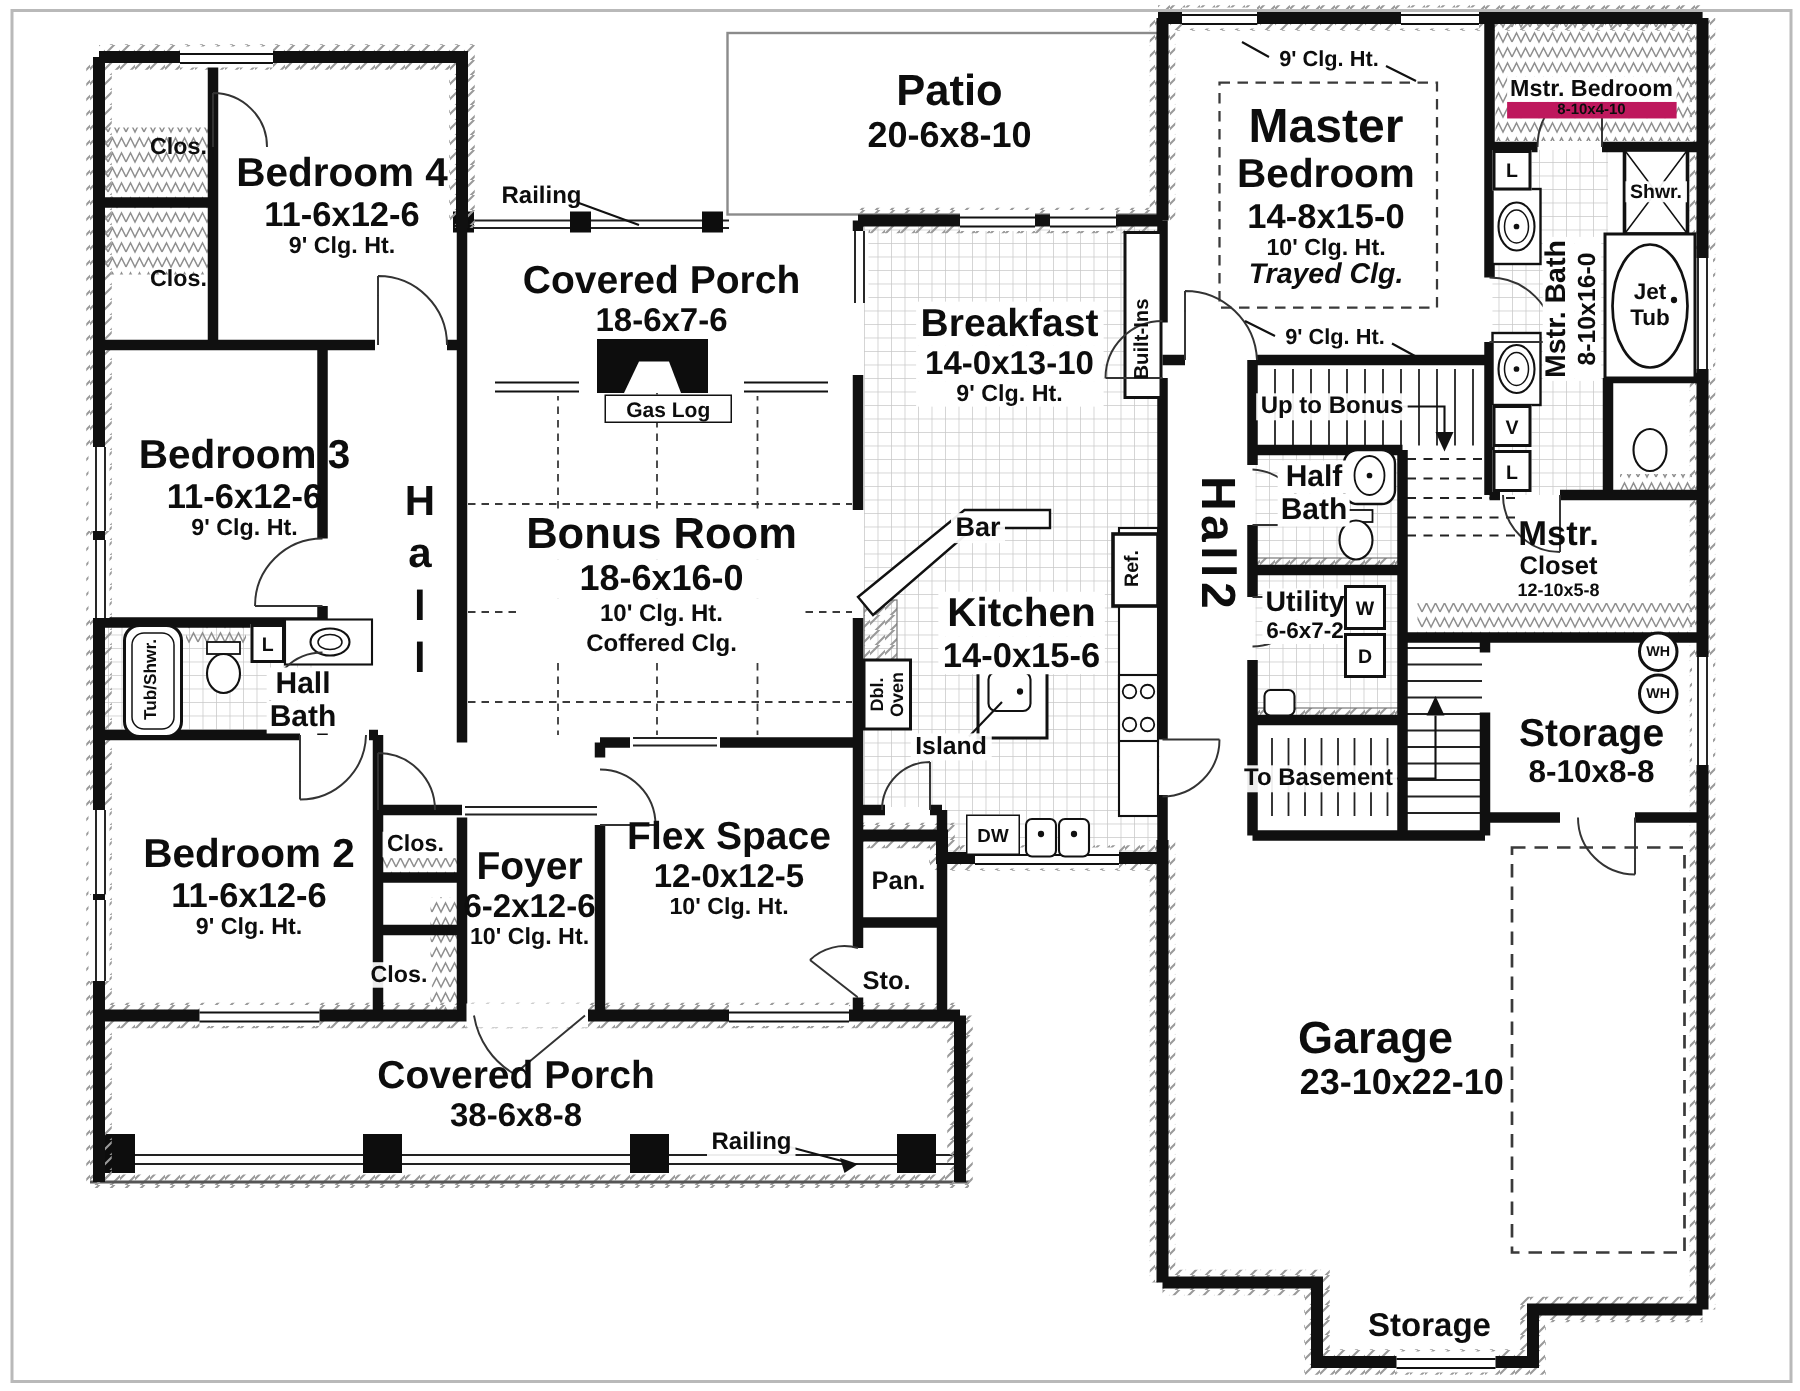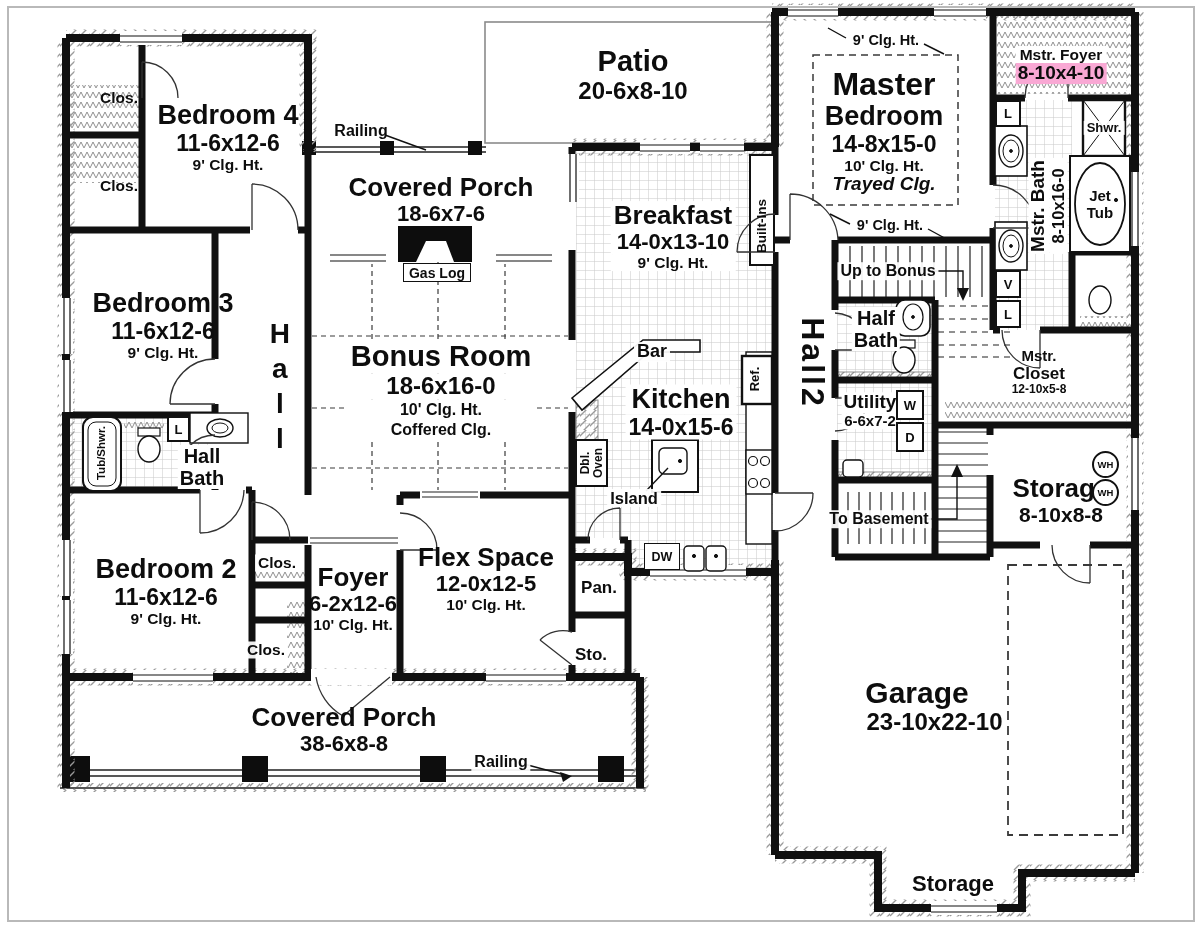--- a/index.html
+++ b/index.html
@@ -8,21 +8,21 @@
   .frame{position:absolute;left:7px;top:6px;width:1184px;height:912px;border:2px solid #b9b9b9;pointer-events:none;}
   .lbl{position:absolute;transform:translate(-50%,-50%);font-weight:700;color:#0d0d0d;
        text-align:center;white-space:nowrap;line-height:1.1;}
   .halo{background:rgba(255,255,255,.92);padding:0 3px;}
   .rotccw{transform:translate(-50%,-50%) rotate(-90deg);}
   .rotcw{transform:translate(-50%,-50%) rotate(90deg);}
   .vup{writing-mode:vertical-rl;text-orientation:upright;letter-spacing:4px;}
   .rm span{display:block;}
   .box{position:absolute;border:2px solid #111;background:#fff;display:flex;align-items:center;
        justify-content:center;font-weight:700;color:#0d0d0d;box-sizing:border-box;}
-  .round{border-radius:50%;margin-top:30px;}
+  .round{border-radius:50%;}
 </style>
 </head>
 <body>
 
 <div id="plan">
 
 <svg width="1200" height="927" viewBox="0 0 1200 927">
   <defs>
     <pattern id="tile" width="9" height="9" patternUnits="userSpaceOnUse">
       <path d="M9,0 H0 V9" fill="none" stroke="#c8c8c8" stroke-width="1"></path>
@@ -294,21 +294,21 @@
 </div>
 <div class="lbl halo" style="left:886px;top:41px;font-size:14.5px;">9' Clg. Ht.</div>
 <div class="lbl halo" style="left:890px;top:226px;font-size:14.5px;">9' Clg. Ht.</div>
 
 <div class="lbl rm" style="left:441px;top:390px;">
   <span style="font-size:29px;background:#fff;padding:0 4px;">Bonus Room</span>
   <span style="font-size:24px;background:#fff;padding:0 4px;">18-6x16-0</span>
   <span style="font-size:16px;background:#fff;padding:2px 4px;">10' Clg. Ht.</span>
   <span style="font-size:16px;background:#fff;padding:0 4px;">Coffered Clg.</span>
 </div>
-<div class="lbl rm" style="left:681px;top:412px;">
+<div class="lbl rm" style="left:681px;top:422px;">
   <span style="font-size:27px;background:#fff;padding:0 3px;">Kitchen</span>
   <span style="font-size:23px;background:#fff;padding:0 3px;">14-0x15-6</span>
 </div>
 <div class="lbl rm" style="left:673px;top:236px;">
   <span style="font-size:26px;background:#fff;padding:0 3px;">Breakfast</span>
   <span style="font-size:22px;background:#fff;padding:0 3px;">14-0x13-10</span>
   <span style="font-size:15.5px;background:#fff;padding:0 3px;">9' Clg. Ht.</span>
 </div>
 <div class="lbl rm" style="left:486px;top:578px;">
   <span style="font-size:26px;">Flex Space</span>
@@ -330,25 +330,25 @@
 </div>
 <div class="lbl rm" style="left:633px;top:75px;">
   <span style="font-size:29px;">Patio</span>
   <span style="font-size:24px;">20-6x8-10</span>
 </div>
 <div class="lbl rm" style="left:917px;top:706px;">
   <span style="font-size:30px;">Garage</span>
   <span style="font-size:24px;margin-left:35px;">23-10x22-10</span>
 </div>
 <div class="lbl rm" style="left:1061px;top:65px;">
-  <span style="font-size:15.5px;background:#fff;padding:0 2px;">Mstr. Foyer</span>
-  <span style="font-size:19px;background:#f9a8d4;padding:0 2px;">8-10x4-10</span>
+  <span style="font-size:15.5px;background:#fff;padding:0 2px;">Mstr. Bedroom</span>
+  <span style="font-size:10px;background:#be185d;padding:0 2px;">8-10x4-10</span>
 </div>
 <div class="lbl rm" style="left:1039px;top:372px;">
-  <span style="font-size:15px;">Mstr.</span>
+  <span style="font-size:23px;">Mstr.</span>
   <span style="font-size:17px;">Closet</span>
   <span style="font-size:12px;">12-10x5-8</span>
 </div>
 <div class="lbl rm rotccw" style="left:1048px;top:206px;">
   <span style="font-size:19px;background:#fff;padding:0 2px;">Mstr. Bath</span>
   <span style="font-size:16.5px;background:#fff;padding:0 2px;">8-10x16-0</span>
 </div>
 <div class="lbl rm" style="left:876px;top:329px;">
   <span style="font-size:20px;background:#fff;padding:0 2px;">Half</span>
   <span style="font-size:20px;background:#fff;padding:0 2px;">Bath</span>
@@ -368,21 +368,21 @@
 <div class="lbl" style="left:953px;top:884px;font-size:22px;">Storage</div>
 <div class="lbl vup" style="left:279px;top:388px;font-size:28px;">Hall</div>
 <div class="lbl rotcw" style="left:812px;top:363px;font-size:32px;letter-spacing:3px;">Hall2</div>
 
 <div class="lbl" style="left:119px;top:98px;font-size:15.5px;">Clos.</div>
 <div class="lbl" style="left:119px;top:186px;font-size:15.5px;">Clos.</div>
 <div class="lbl halo" style="left:277px;top:563px;font-size:15.5px;">Clos.</div>
 <div class="lbl halo" style="left:266px;top:650px;font-size:15.5px;">Clos.</div>
 <div class="lbl" style="left:361px;top:131px;font-size:16px;">Railing</div>
 <div class="lbl halo" style="left:501px;top:762px;font-size:16px;">Railing</div>
-<div class="box" style="left:403px;top:263px;width:68px;height:19px;font-size:14px;border-width:1.5px;">Gas Log</div>
+<div class="box" style="left:403px;top:263px;width:85px;height:19px;font-size:14px;border-width:1.5px;">Gas Log</div>
 <div class="lbl rotccw" style="left:762px;top:226px;font-size:13.5px;">Built-Ins</div>
 <div class="lbl halo" style="left:652px;top:352px;font-size:18px;">Bar</div>
 <div class="lbl halo" style="left:634px;top:498px;font-size:16.5px;">Island</div>
 <div class="lbl rotccw" style="left:755px;top:379px;font-size:13px;">Ref.</div>
 <div class="lbl rm rotccw" style="left:592px;top:463px;">
   <span style="font-size:12px;">Dbl.</span>
   <span style="font-size:12px;">Oven</span>
 </div>
 <div class="box" style="left:644px;top:543px;width:36px;height:27px;font-size:12.5px;border-width:1.5px;">DW</div>
 <div class="lbl halo" style="left:599px;top:588px;font-size:17px;">Pan.</div>

